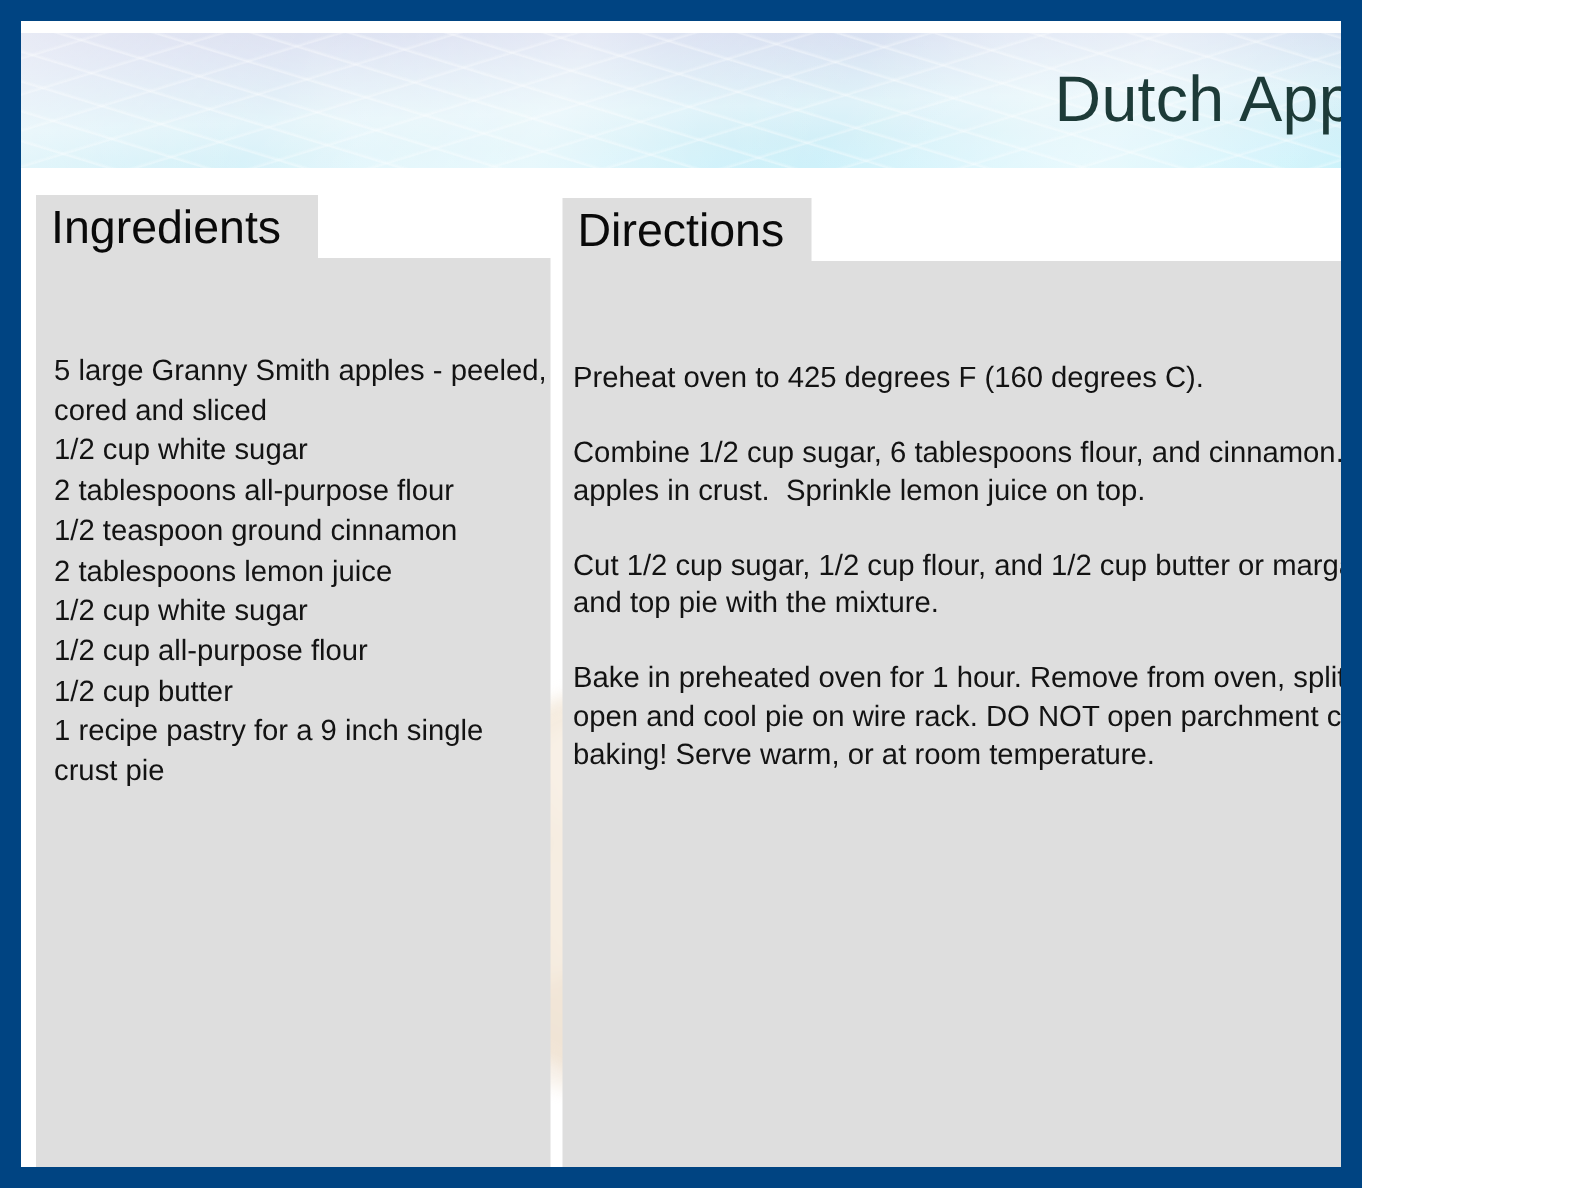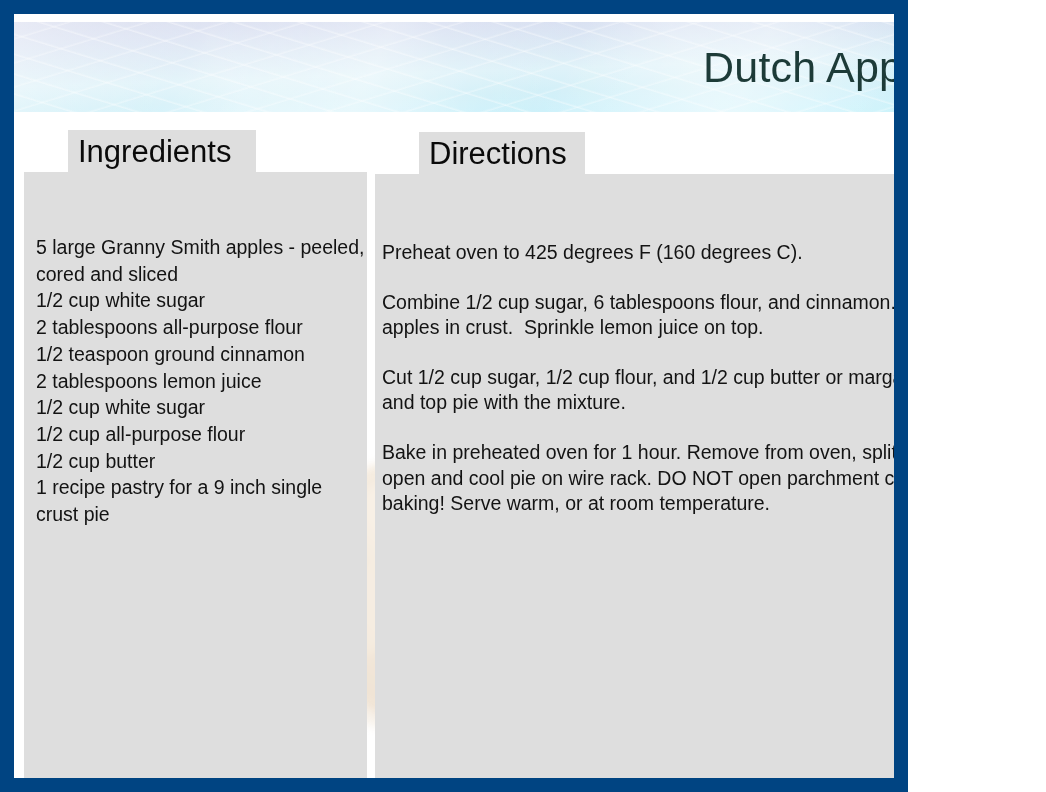--- a/index.html
+++ b/index.html
@@ -78,21 +78,20 @@
 
   .panel-tab {
     position: absolute;
     background: #dedede;
     height: 42px;
     top: 0;
     left: 0;
     display: flex;
     align-items: center;
     padding-left: 10px;
-    margin-left: 44px;
   }
   .panel-tab-label {
     font-size: 31px;
     font-weight: 400;
     color: #0a0a0a;
     line-height: 1;
     white-space: nowrap;
   }
   .panel-body {
     position: absolute;

